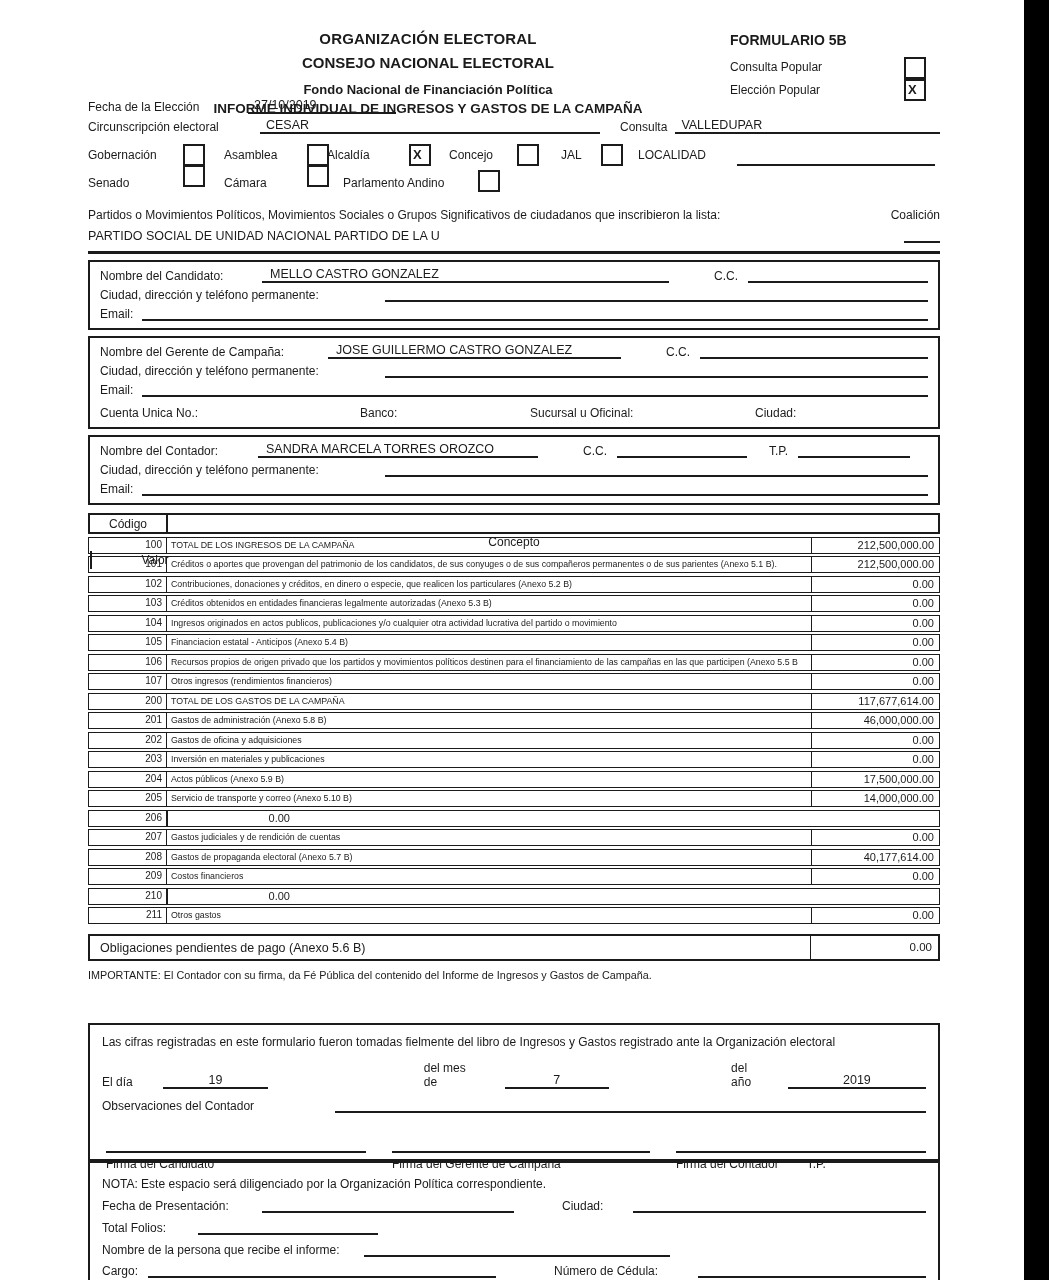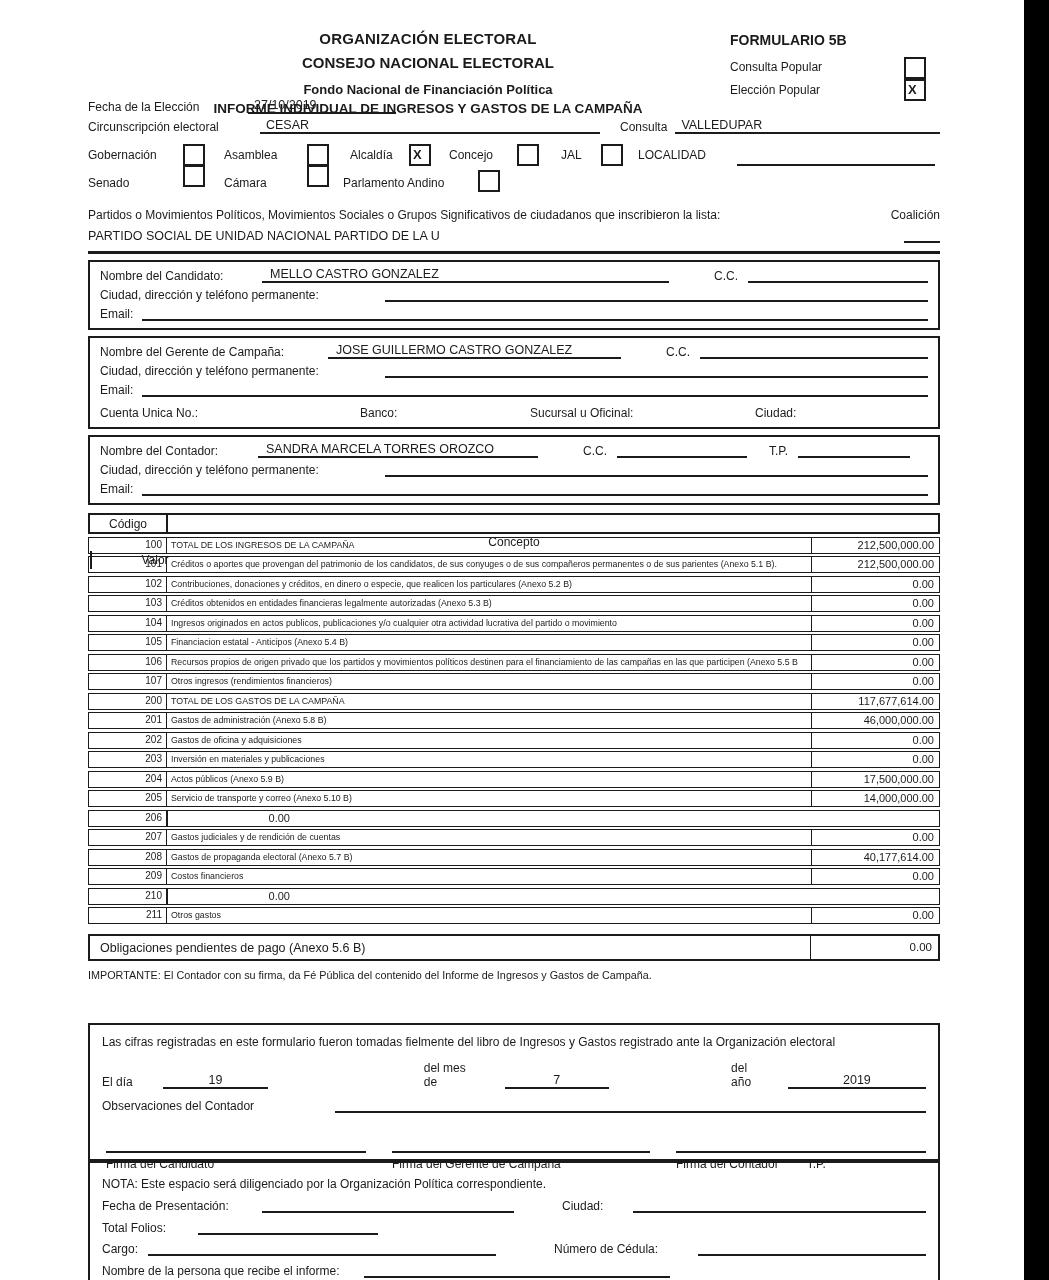--- a/index.html
+++ b/index.html
@@ -127,21 +127,21 @@
       <span class="abs" style="left:0;top:4px;">Gobernación</span>
       <span class="abs cb" style="left:95px;top:0;"></span>
       <span class="abs" style="left:0;top:32px;">Senado</span>
       <span class="abs cb" style="left:95px;top:21px;"></span>
 
       <span class="abs" style="left:136px;top:4px;">Asamblea</span>
       <span class="abs cb" style="left:219px;top:0;"></span>
       <span class="abs" style="left:136px;top:32px;">Cámara</span>
       <span class="abs cb" style="left:219px;top:21px;"></span>
 
-      <span class="abs" style="left:262px;top:4px;">Alcaldía</span>
+      <span class="abs" style="left:239px;top:4px;">Alcaldía</span>
       <span class="abs cb" style="left:321px;top:0;">X</span>
       <span class="abs" style="left:255px;top:32px;">Parlamento Andino</span>
       <span class="abs cb" style="left:390px;top:26px;"></span>
 
       <span class="abs" style="left:361px;top:4px;">Concejo</span>
       <span class="abs cb" style="left:429px;top:0;"></span>
 
       <span class="abs" style="left:473px;top:4px;">JAL</span>
       <span class="abs cb" style="left:513px;top:0;"></span>
 
@@ -369,27 +369,27 @@
       <div class="org-row" style="margin-top:8px;">
         <span style="width:160px;">Fecha de Presentación:</span>
         <span class="ul" style="width:252px;border-bottom-width:2.5px;"></span>
         <span style="margin-left:48px;">Ciudad:</span>
         <span class="ul grow" style="margin-left:30px;border-bottom-width:2.5px;"></span>
       </div>
       <div class="org-row" style="margin-top:8px;">
         <span style="width:86px;">Total Folios:</span>
         <span class="ul" style="width:180px;margin-left:10px;border-bottom-width:2.5px;"></span>
       </div>
+      <div class="org-row" style="margin-top:8px;">
+        <span style="width:262px;">Nombre de la persona que recibe el informe:</span>
+        <span class="ul" style="width:306px;"></span>
+      </div>
       <div class="org-row" style="margin-top:7px;">
         <span style="width:46px;">Cargo:</span>
         <span class="ul" style="width:348px;border-bottom-width:2.5px;"></span>
         <span style="margin-left:58px;">Número de Cédula:</span>
         <span class="ul grow" style="margin-left:40px;border-bottom-width:2.5px;"></span>
       </div>
-      <div class="org-row" style="margin-top:8px;">
-        <span style="width:262px;">Nombre de la persona que recibe el informe:</span>
-        <span class="ul" style="width:306px;"></span>
-      </div>
     </div>
 
   </div>
   <div class="scan-edge"></div>
 </div>
 
 </body></html>

